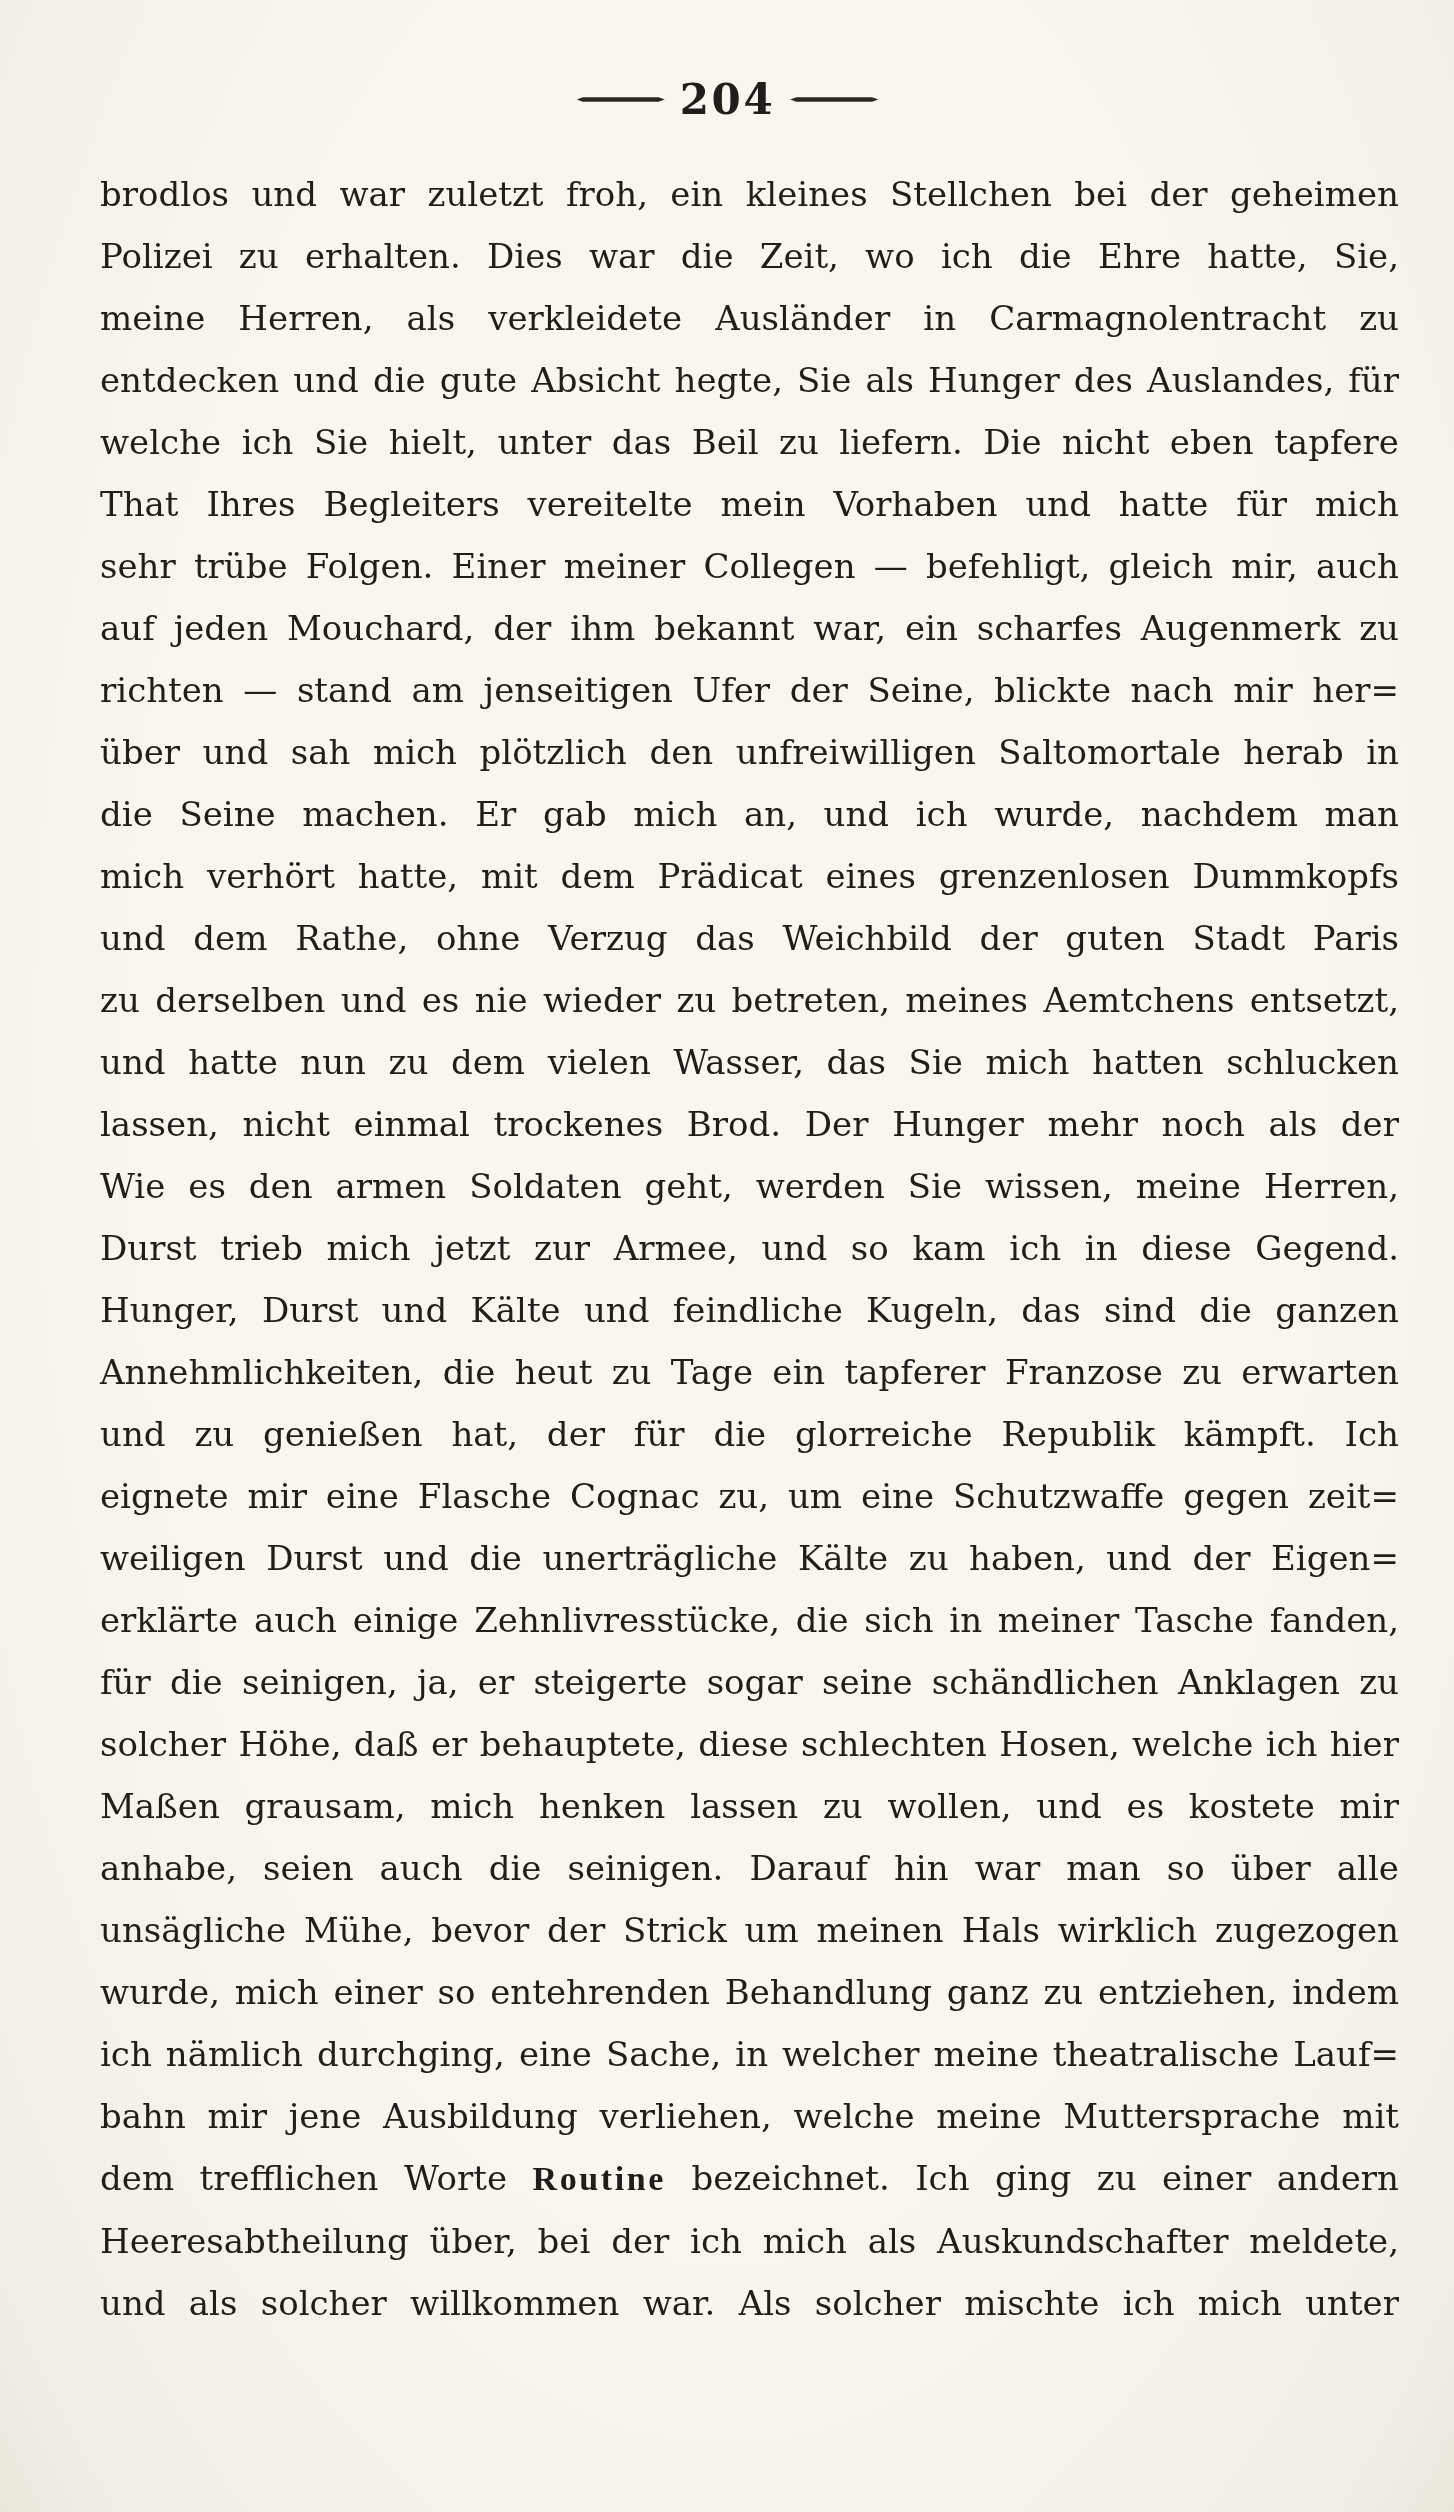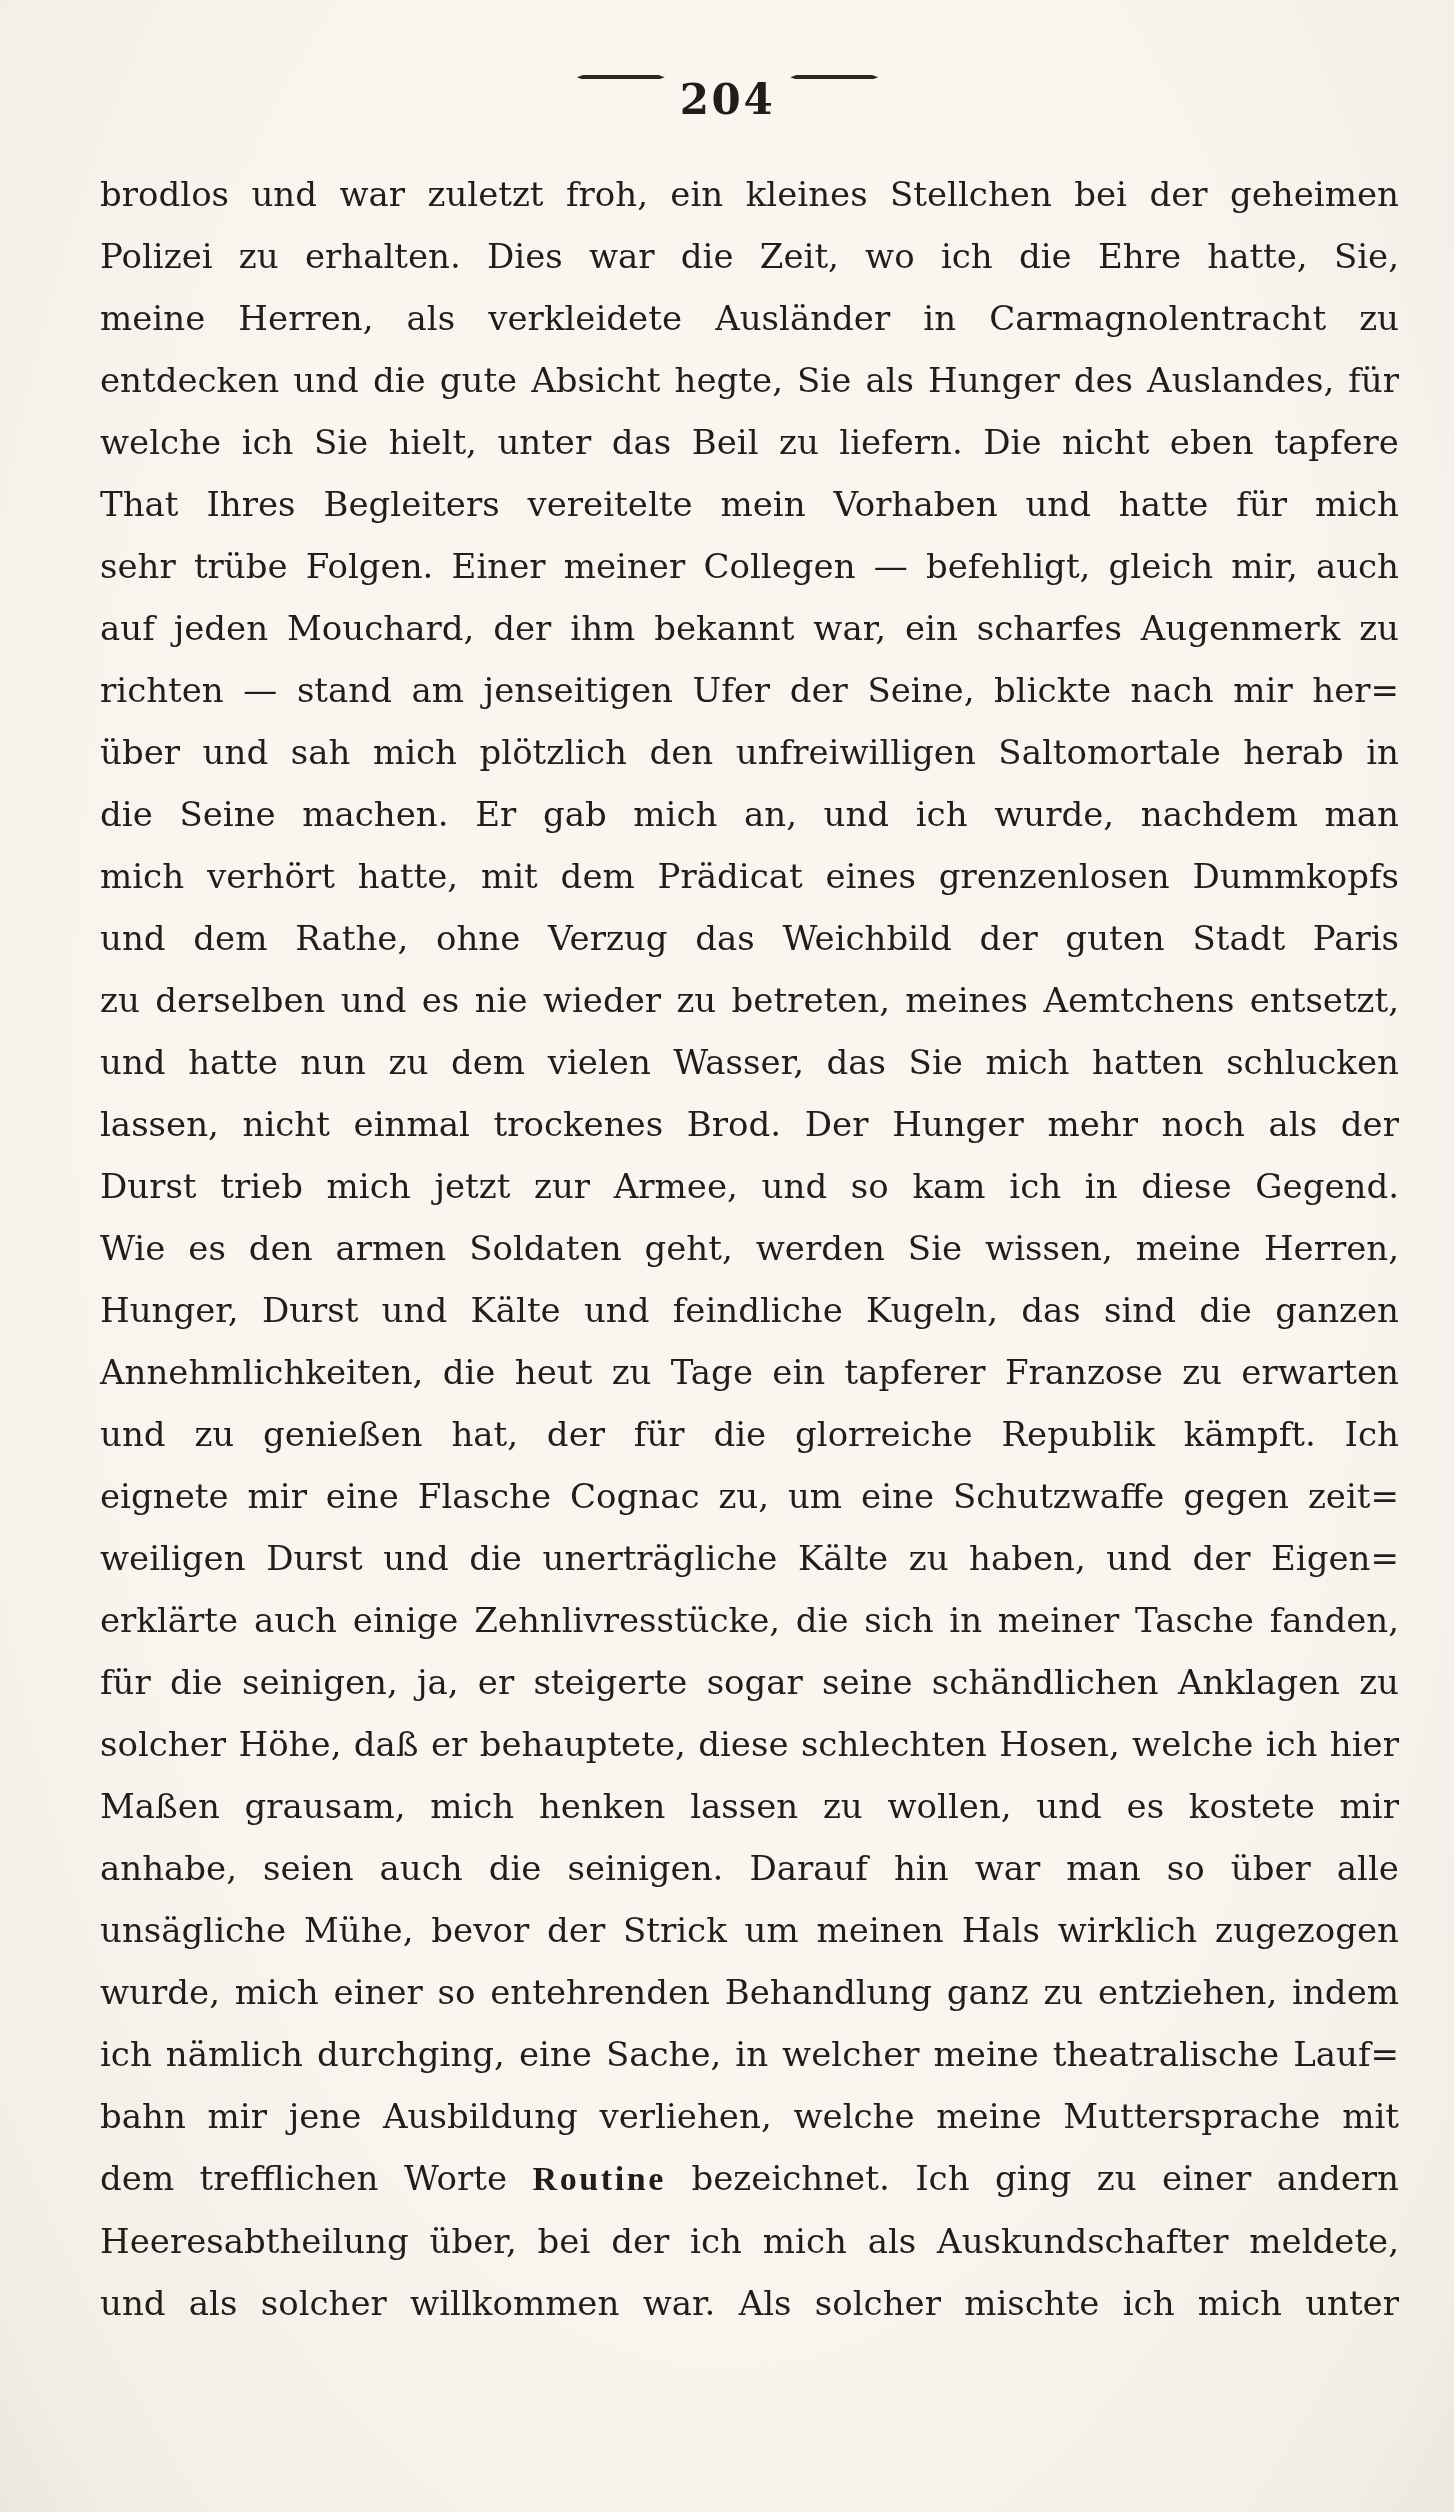--- a/index.html
+++ b/index.html
@@ -11,20 +11,21 @@
   .page {
     position:relative;
     width:1455px;
     height:2512px;
     background:radial-gradient(ellipse at 50% 42%, #f8f6ef 55%, #f0eee5 92%, #eae7dd 100%);
     color:#211e19;
     overflow:hidden;
   }
   .header {
     display:flex;
+    align-items:center;
     justify-content:center;
     gap:15px;
     padding-top:75px;
   }
   .header-rule {
     width:88px;
     height:4.4px;
     background:#2b2822;
     clip-path:polygon(0 50%, 7% 0, 93% 0, 100% 50%, 93% 100%, 7% 100%);
   }
@@ -71,22 +72,22 @@
       <div class="line">sehr trübe Folgen. Einer meiner Collegen — befehligt, gleich mir, auch</div>
       <div class="line">auf jeden Mouchard, der ihm bekannt war, ein scharfes Augenmerk zu</div>
       <div class="line">richten — stand am jenseitigen Ufer der Seine, blickte nach mir her=</div>
       <div class="line">über und sah mich plötzlich den unfreiwilligen Saltomortale herab in</div>
       <div class="line">die Seine machen. Er gab mich an, und ich wurde, nachdem man</div>
       <div class="line">mich verhört hatte, mit dem Prädicat eines grenzenlosen Dummkopfs</div>
       <div class="line">und dem Rathe, ohne Verzug das Weichbild der guten Stadt Paris</div>
       <div class="line">zu derselben und es nie wieder zu betreten, meines Aemtchens entsetzt,</div>
       <div class="line">und hatte nun zu dem vielen Wasser, das Sie mich hatten schlucken</div>
       <div class="line">lassen, nicht einmal trockenes Brod. Der Hunger mehr noch als der</div>
+      <div class="line">Wie es den armen Soldaten geht, werden Sie wissen, meine Herren,</div>
       <div class="line">Durst trieb mich jetzt zur Armee, und so kam ich in diese Gegend.</div>
-      <div class="line">Wie es den armen Soldaten geht, werden Sie wissen, meine Herren,</div>
       <div class="line">Hunger, Durst und Kälte und feindliche Kugeln, das sind die ganzen</div>
       <div class="line">Annehmlichkeiten, die heut zu Tage ein tapferer Franzose zu erwarten</div>
       <div class="line">und zu genießen hat, der für die glorreiche Republik kämpft. Ich</div>
       <div class="line">eignete mir eine Flasche Cognac zu, um eine Schutzwaffe gegen zeit=</div>
       <div class="line">weiligen Durst und die unerträgliche Kälte zu haben, und der Eigen=</div>
       <div class="line">erklärte auch einige Zehnlivresstücke, die sich in meiner Tasche fanden,</div>
       <div class="line">für die seinigen, ja, er steigerte sogar seine schändlichen Anklagen zu</div>
       <div class="line">solcher Höhe, daß er behauptete, diese schlechten Hosen, welche ich hier</div>
       <div class="line">Maßen grausam, mich henken lassen zu wollen, und es kostete mir</div>
       <div class="line">anhabe, seien auch die seinigen. Darauf hin war man so über alle</div>

